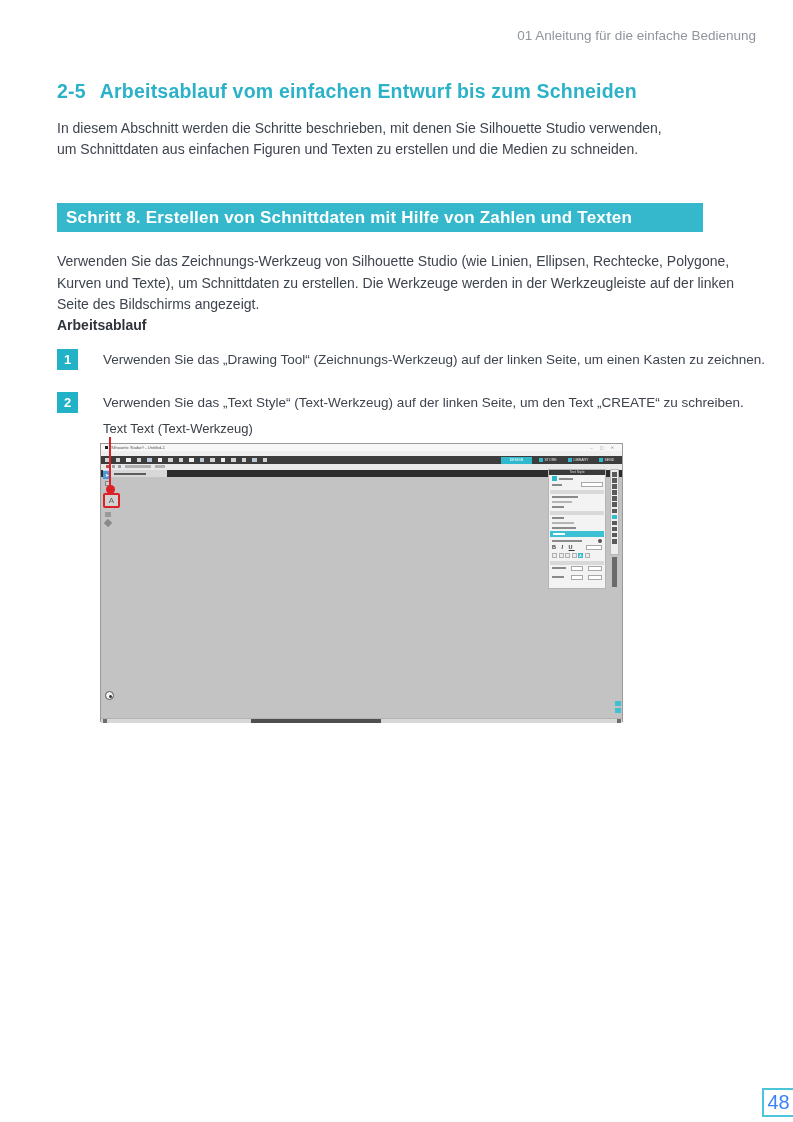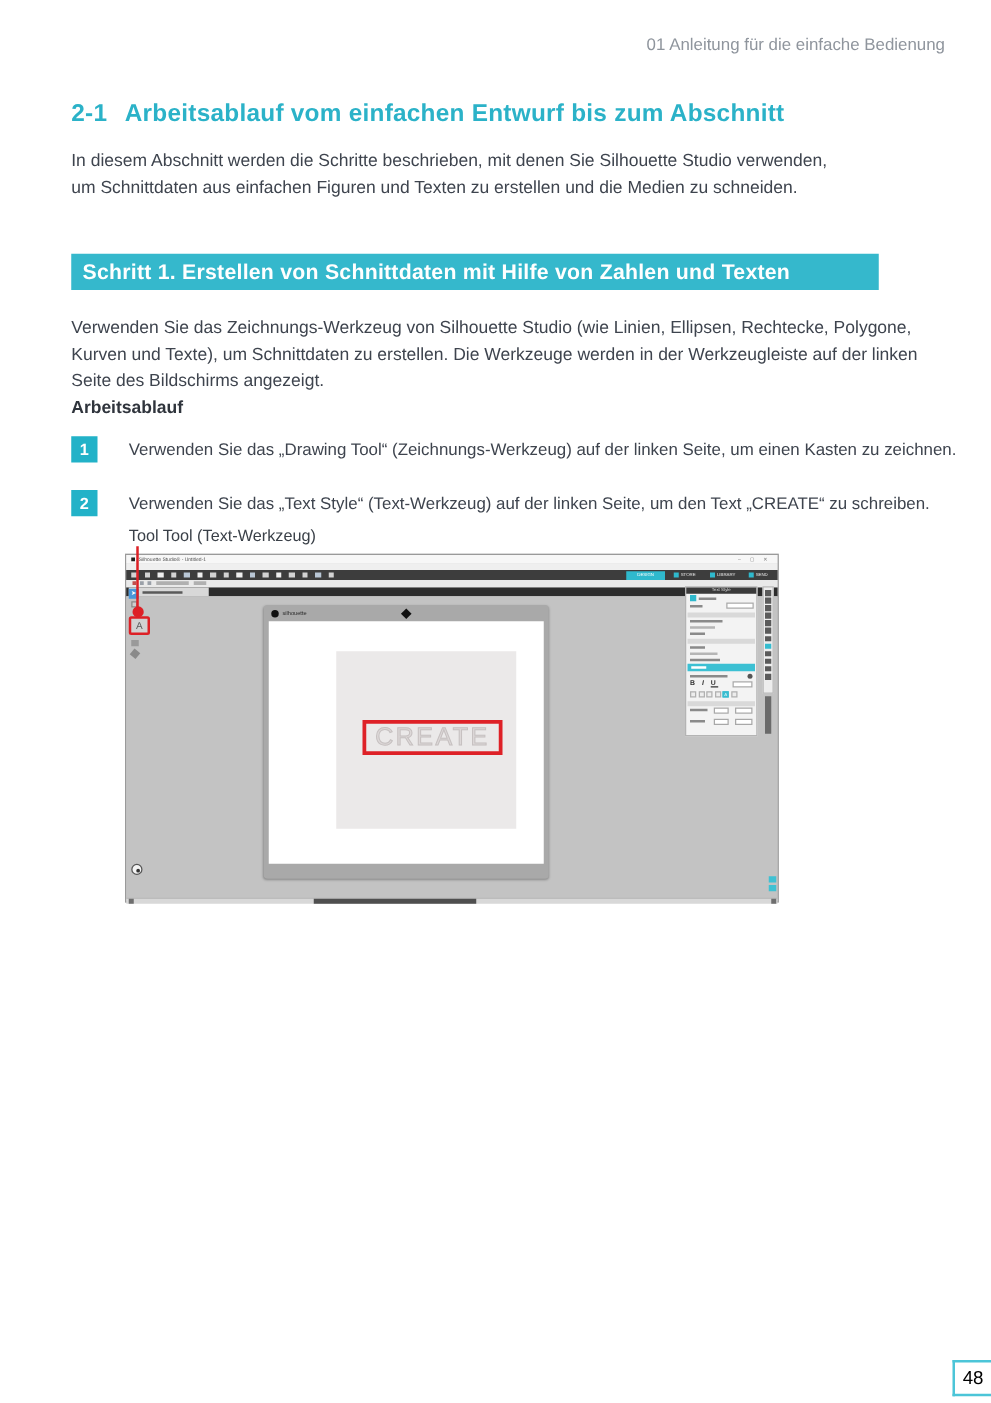--- a/index.html
+++ b/index.html
@@ -16,21 +16,21 @@
             font-size:17px; font-weight:bold; line-height:29px; padding-left:9px; letter-spacing:.2px; }
   .para { top:251px; left:57px; font-size:14px; line-height:21.5px; white-space:pre-line; }
   .subhead { top:317px; left:57px; font-size:14px; font-weight:bold; color:#2f343c; }
   .stepnum { left:57px; width:21px; height:21px; background:#22b2c8; color:#fff; font-size:13px;
              font-weight:bold; text-align:center; line-height:21px; }
   .steptext { left:103px; font-size:13.5px; color:#3e444e; }
   .fig-caption { top:421px; left:103px; font-size:13px; color:#3a4048; }
 
   
   .pagebox { top:1088px; right:0; width:31px; height:29px; border:2px solid #4cc5d8; border-right:none;
-             color:#000000; font-size:15px; line-height:25px; text-align:center; }
+             color:#3b82f6; font-size:20px; line-height:25px; text-align:center; }
 
   
   .shot { top:443px; left:100px; width:523px; height:279px; background:#c4c4c4; border:1px solid #9a9a9a; }
   .titlebar { top:0; left:0; right:0; height:6.5px; background:#f7f7f7; }
   .appicon { top:1.5px; left:4px; width:3px; height:3px; background:#222; }
   .wtitle { top:.5px; left:10px; font-size:4px; color:#555; }
   .wctrl { top:.5px; right:5px; font-size:4px; color:#777; letter-spacing:3px; }
   .menubar { top:6.5px; left:0; right:0; height:5.5px; background:#efefef; }
   .menubar span { font-size:4.5px; color:#3a3a3a; margin-left:6px; }
   .toolbar { top:12px; left:0; right:0; height:8px; background:#3d3d3d; }
@@ -96,41 +96,41 @@
   .hthumb { top:274.5px; left:150px; width:130px; height:4px; background:#4f4f4f; }
   .hcapL { top:275px; left:2px; width:4px; height:3.5px; background:#6e6e6e; }
   .hcapR { top:275px; left:516px; width:4px; height:3.5px; background:#6e6e6e; }
 </style>
 </head>
 <body>
 
 <div class="abs doc-header">01 Anleitung für die einfache Bedienung</div>
 
 <div class="abs h1">
-  <span class="num">2-1</span><span>Arbeitsablauf vom einfachen Entwurf bis zum Abschnitt</span>
+  <span class="num">2-5</span><span>Arbeitsablauf vom einfachen Entwurf bis zum Schneiden</span>
 </div>
 
 <div class="abs intro">In diesem Abschnitt werden die Schritte beschrieben, mit denen Sie Silhouette Studio verwenden,
 um Schnittdaten aus einfachen Figuren und Texten zu erstellen und die Medien zu schneiden.</div>
 
-<div class="abs banner">Schritt 1. Erstellen von Schnittdaten mit Hilfe von Zahlen und Texten</div>
+<div class="abs banner">Schritt 8. Erstellen von Schnittdaten mit Hilfe von Zahlen und Texten</div>
 
 <div class="abs para">Verwenden Sie das Zeichnungs-Werkzeug von Silhouette Studio (wie Linien, Ellipsen, Rechtecke, Polygone,
 Kurven und Texte), um Schnittdaten zu erstellen. Die Werkzeuge werden in der Werkzeugleiste auf der linken
 Seite des Bildschirms angezeigt.</div>
 
 <div class="abs subhead">Arbeitsablauf</div>
 
 <div class="abs stepnum" style="top:349px">1</div>
 <div class="abs steptext" style="top:352px">Verwenden Sie das „Drawing Tool“ (Zeichnungs-Werkzeug) auf der linken Seite, um einen Kasten zu zeichnen.</div>
 
 <div class="abs stepnum" style="top:392px">2</div>
 <div class="abs steptext" style="top:395px">Verwenden Sie das „Text Style“ (Text-Werkzeug) auf der linken Seite, um den Text „CREATE“ zu schreiben.</div>
 
-<div class="abs fig-caption">Tool Tool (Text-Werkzeug)</div>
+<div class="abs fig-caption">Text Text (Text-Werkzeug)</div>
 
 <div class="abs shot">
 
   <div class="abs titlebar">
     <div class="abs appicon"></div>
     <div class="abs wtitle">Silhouette Studio® - Untitled-1</div>
     <div class="abs wctrl">–  ▢  ✕</div>
   </div>
 
   <div class="abs menubar">
@@ -188,31 +188,20 @@
   <div class="abs tool-select">➤</div>
   <div class="abs tool-point"></div>
   <div class="abs ann-box">
     <span>A</span>
   </div>
   <div class="abs tool-eraser"></div>
   <div class="abs tool-knife"></div>
   <div class="abs ann-line"></div>
   <div class="abs ann-dot"></div>
 
-  <div class="abs mat">
-    <div class="abs logo-dot"></div>
-    <div class="abs logo-text">silhouette</div>
-    <div class="abs diamond"></div>
-    <div class="abs page">
-      <div class="abs media"></div>
-      <div class="abs cutbox">
-        <span class="create">CREATE</span>
-      </div>
-    </div>
-  </div>
 
   <div class="abs panel">
     <div class="abs phead">Text Style</div>
     <div class="abs chip"></div>
     <div class="abs bar" style="top:7.5px; left:10px; width:14px;"></div>
     <div class="abs bar" style="top:14px; left:2.5px; width:10px;"></div>
     <div class="abs ddl" style="top:12px; right:2px; width:22px; height:5px;"></div>
     <div class="abs sect" style="top:20px;"></div>
     <div class="abs bar" style="top:26px; left:2.5px; width:26px;"></div>
     <div class="abs bar" style="top:31px; left:2.5px; width:20px; background:#b5b5b5;"></div>

